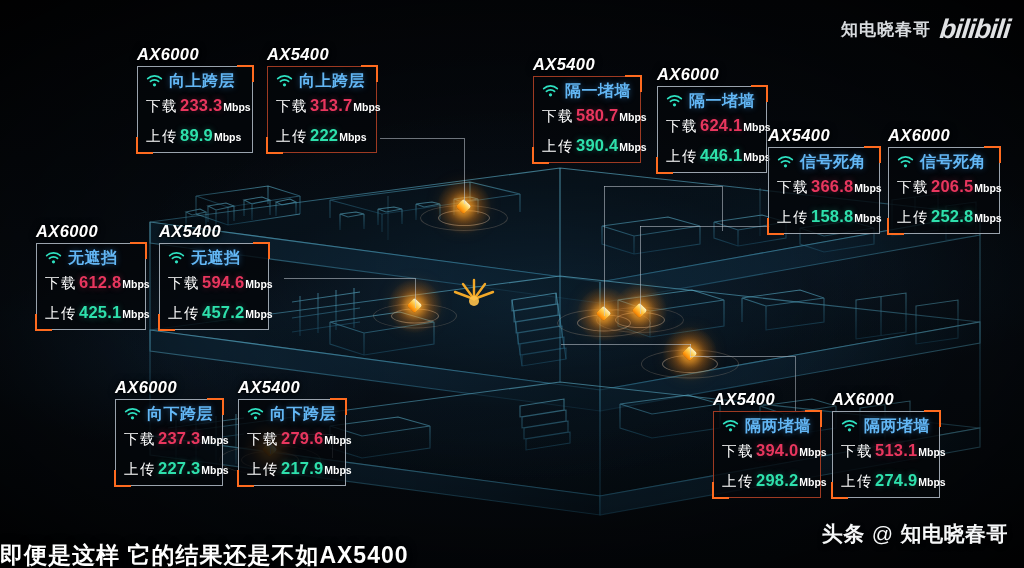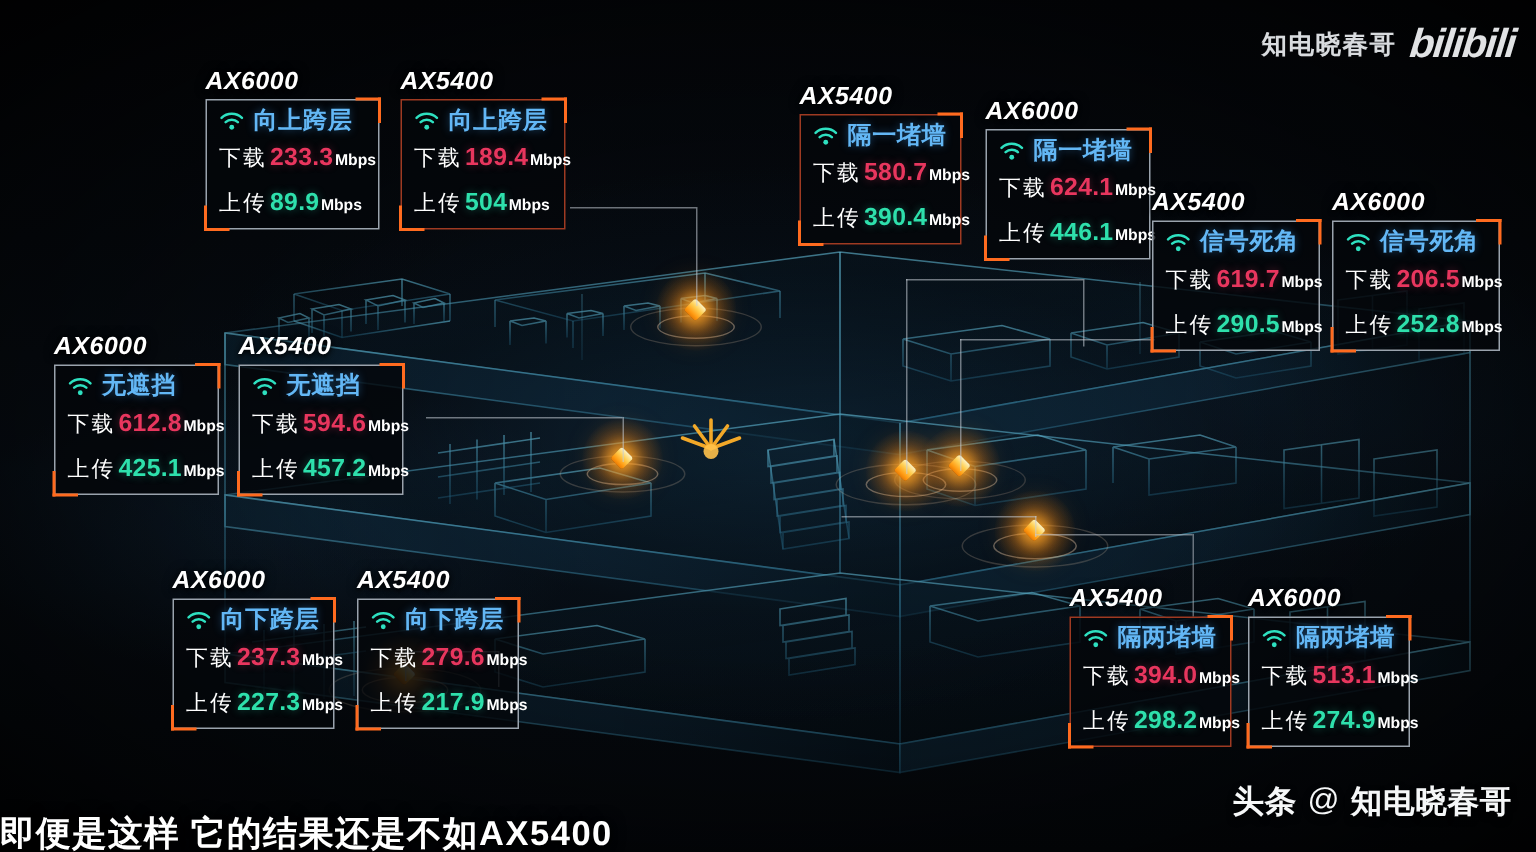--- a/index.html
+++ b/index.html
@@ -328,26 +328,26 @@
           <g fill="none" stroke="#2ee0c0" stroke-width="2" stroke-linecap="round">
             <path d="M2 5.2 A11.5 11.5 0 0 1 18 5.2"></path>
               <path d="M5.2 8.6 A7 7 0 0 1 14.8 8.6"></path>
           </g>
             <circle cx="10" cy="12.6" r="1.9" fill="#2ee0c0"></circle>
         </svg>
         <span class="scene-title">向上跨层</span>
       </div>
       <div class="row-stat">
         <span class="stat-lab">下载</span>
-        <span class="stat-val dl">189.4</span>
-        <span class="stat-unit">Mbps</span>
-      </div>
-      <div class="row-stat" style="padding-top:14px;">
-        <span class="stat-lab">上传</span>
-        <span class="stat-val ul">504</span>
+        <span class="stat-val dl">313.7</span>
+        <span class="stat-unit">Mbps</span>
+      </div>
+      <div class="row-stat" style="padding-top:14px;">
+        <span class="stat-lab">上传</span>
+        <span class="stat-val ul">222</span>
         <span class="stat-unit">Mbps</span>
       </div>
     </div>
   </div>
 
   <div class="card-wrap" style="left:533px;top:56px;">
     <div class="model-label">AX5400</div>
     <div class="card red" style="width:108px;">
       <span class="c-tr"></span>
       <span class="c-bl"></span>
@@ -412,26 +412,26 @@
           <g fill="none" stroke="#2ee0c0" stroke-width="2" stroke-linecap="round">
             <path d="M2 5.2 A11.5 11.5 0 0 1 18 5.2"></path>
               <path d="M5.2 8.6 A7 7 0 0 1 14.8 8.6"></path>
           </g>
             <circle cx="10" cy="12.6" r="1.9" fill="#2ee0c0"></circle>
         </svg>
         <span class="scene-title">信号死角</span>
       </div>
       <div class="row-stat">
         <span class="stat-lab">下载</span>
-        <span class="stat-val dl">619.7</span>
-        <span class="stat-unit">Mbps</span>
-      </div>
-      <div class="row-stat" style="padding-top:14px;">
-        <span class="stat-lab">上传</span>
-        <span class="stat-val ul">290.5</span>
+        <span class="stat-val dl">366.8</span>
+        <span class="stat-unit">Mbps</span>
+      </div>
+      <div class="row-stat" style="padding-top:14px;">
+        <span class="stat-lab">上传</span>
+        <span class="stat-val ul">158.8</span>
         <span class="stat-unit">Mbps</span>
       </div>
     </div>
   </div>
 
   <div class="card-wrap" style="left:888px;top:127px;">
     <div class="model-label">AX6000</div>
     <div class="card gray" style="width:112px;">
       <span class="c-tr"></span>
       <span class="c-bl"></span>

